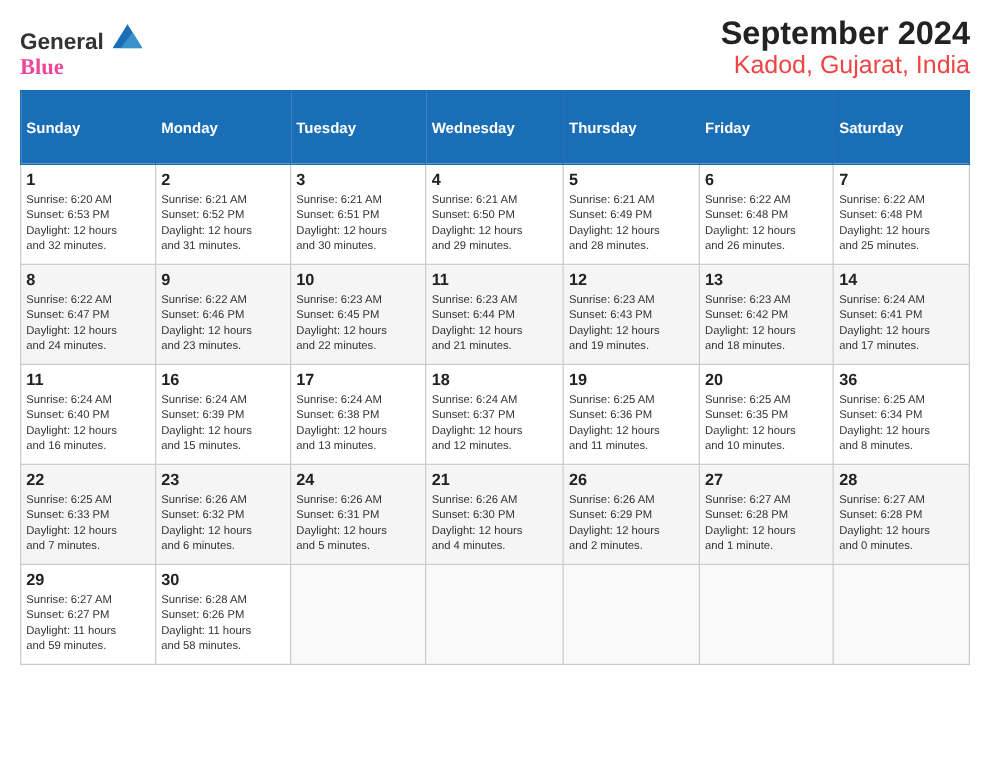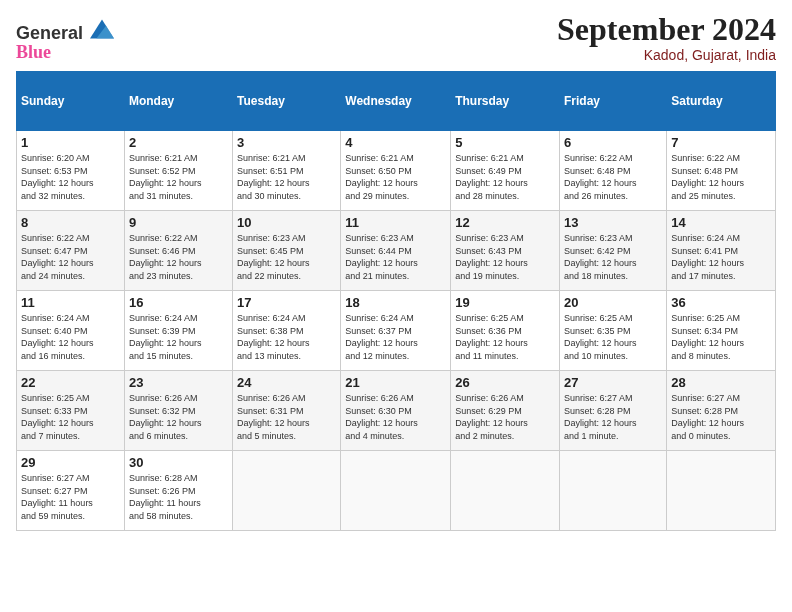--- a/index.html
+++ b/index.html
@@ -34,29 +34,28 @@
     .logo-icon {
       width: 24px;
       height: 20px;
       margin-left: 2px;
       margin-top: -2px;
     }
     .title-block {
       text-align: right;
     }
     .month-title {
-      font-size: 32px;
+      font-size: 26px;
       font-weight: bold;
       color: #222;
       line-height: 1.1;
-      font-family: Liberation Serif, serif;
     }
     .location {
-      font-size: 14px;
-      color: #7f1d1d;
+      font-size: 20px;
+      color: #ef4444;
     }
     table {
       width: 100%;
       border-collapse: collapse;
       font-size: 10px;
     }
     thead tr th {
       background: #1a6eb5;
       color: #fff;
       padding: 22px 4px;

